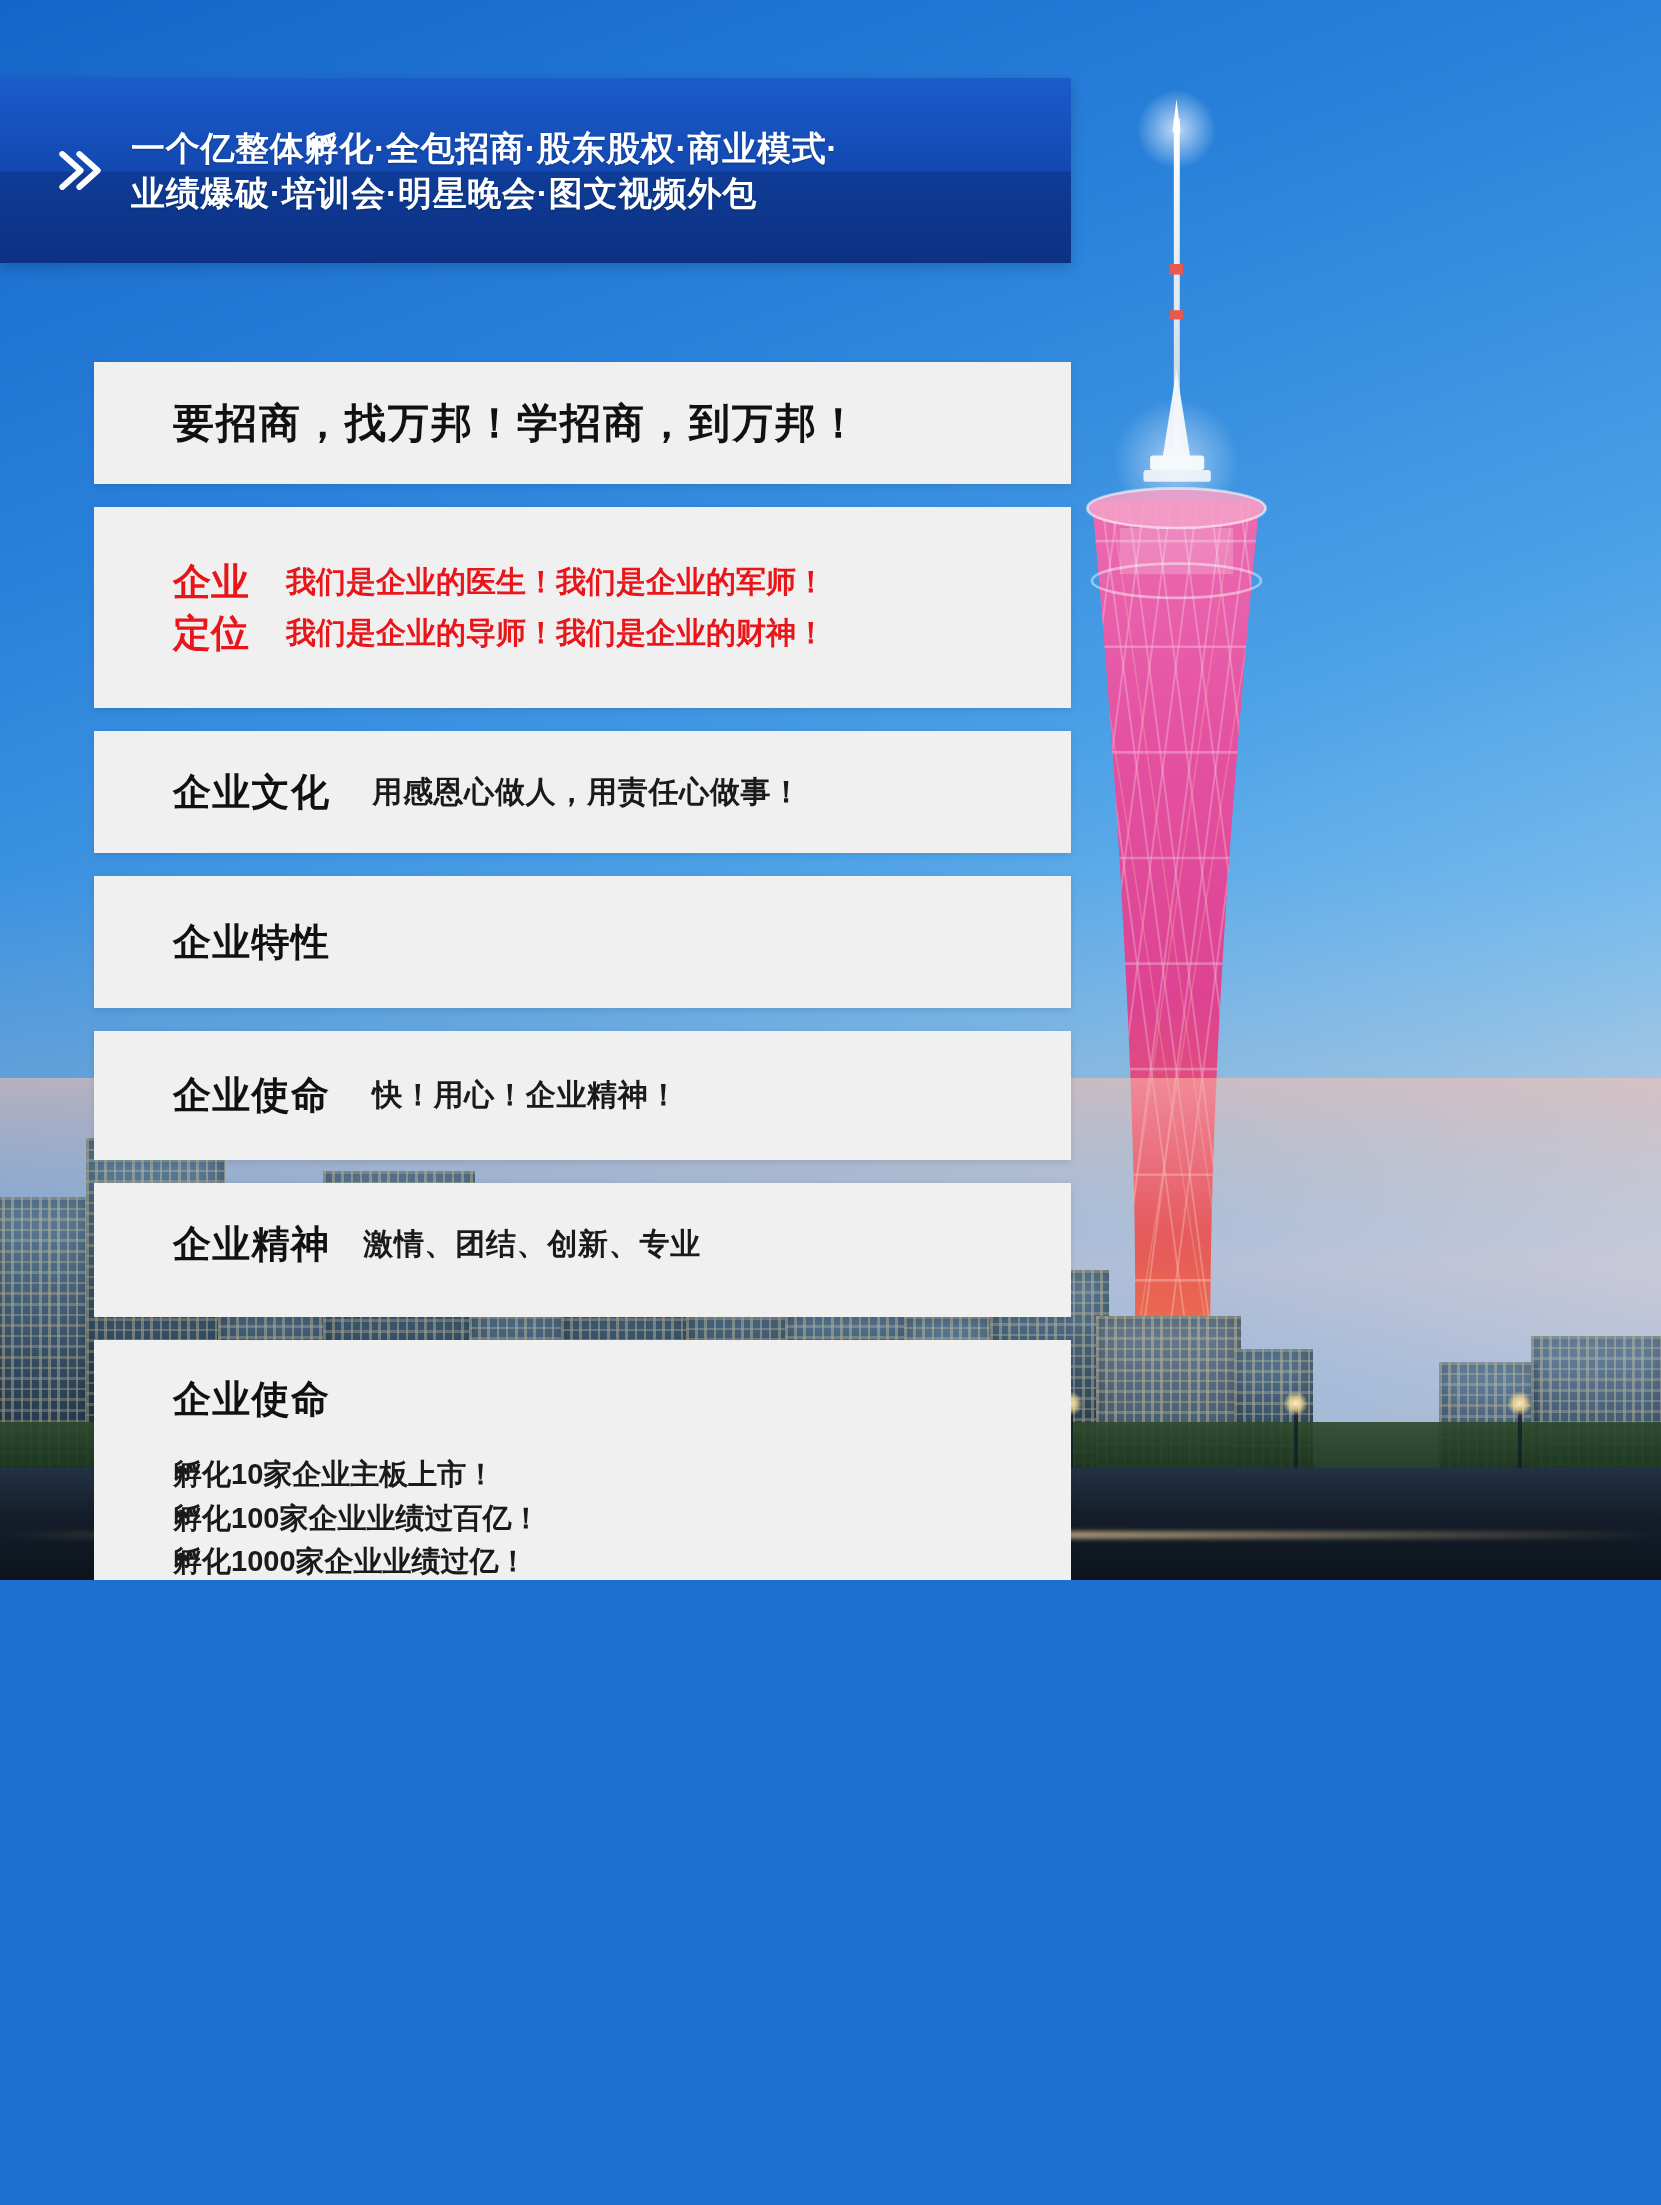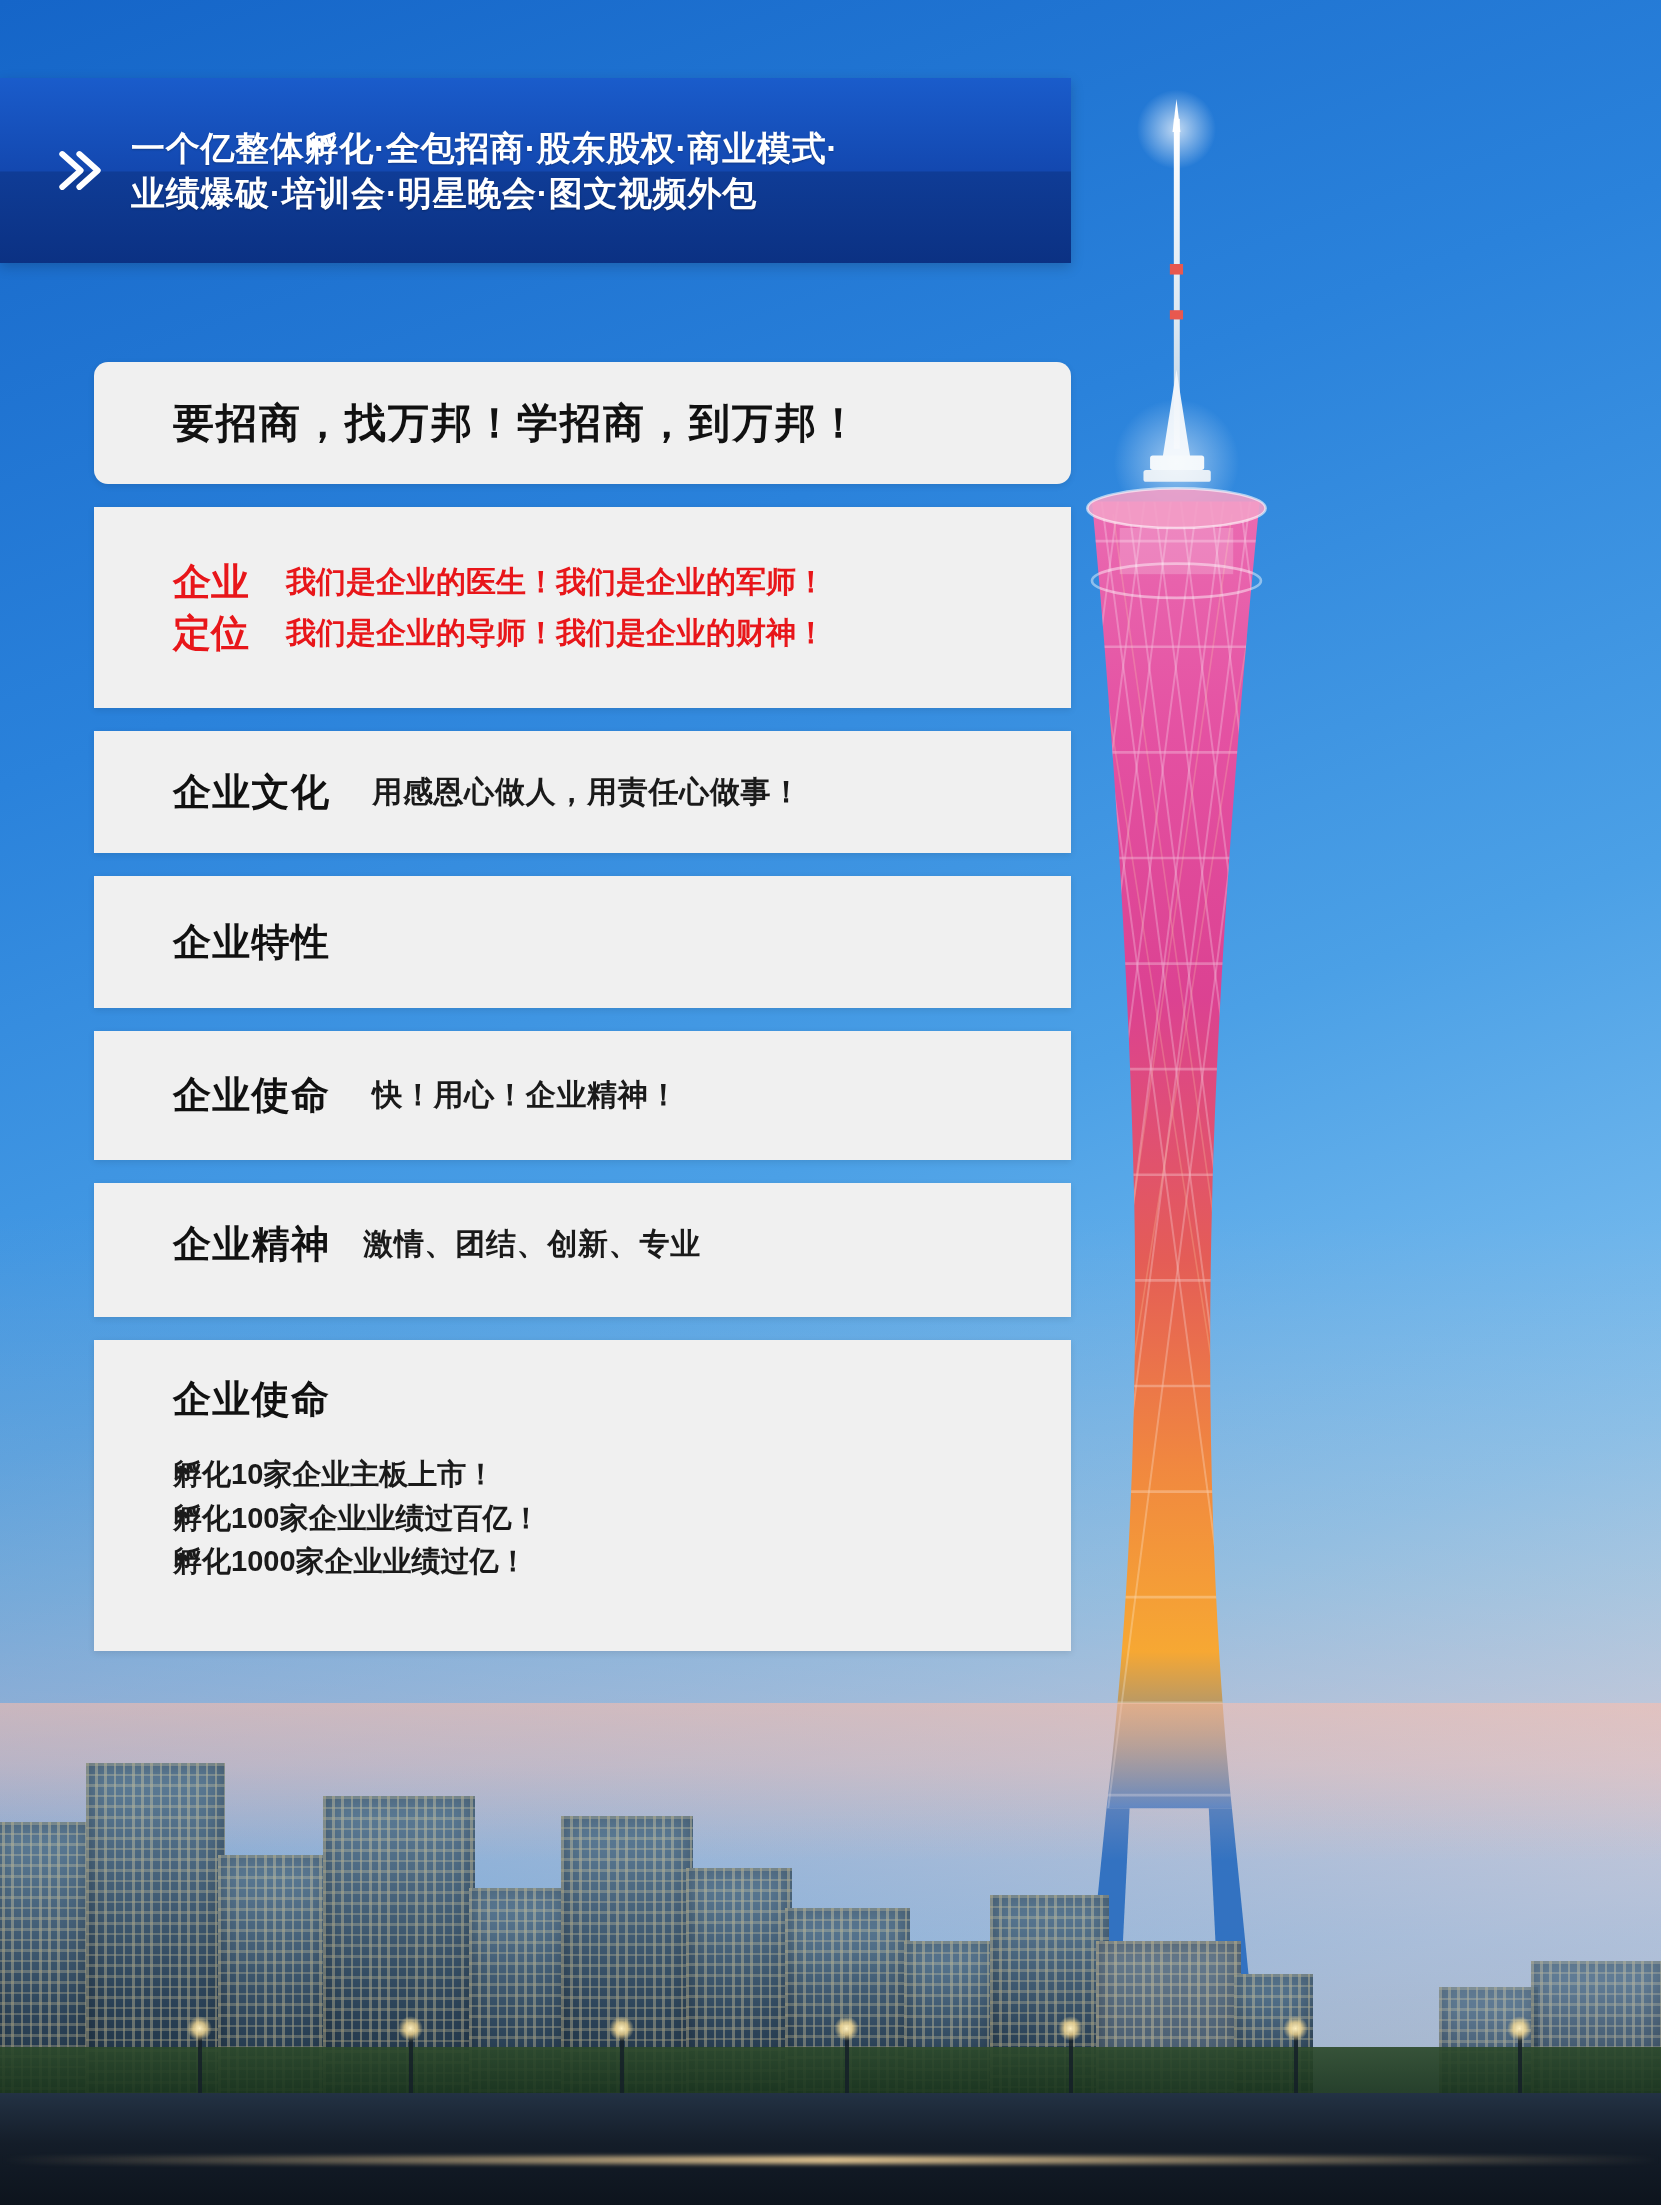--- a/index.html
+++ b/index.html
@@ -11,21 +11,21 @@
     height: 2205px;
     font-family: "Liberation Sans", "DejaVu Sans", sans-serif;
     overflow: hidden;
     background: #1d6fd0;
   }
 
   
   .poster {
     position: relative;
     width: 1661px;
-    height: 2205px;
+    height: 1580px;
     overflow: hidden;
     
     background:
       linear-gradient(to bottom,
         rgba(255,255,255,0) 55%,
         rgba(255,180,150,0.18) 72%,
         rgba(255,170,160,0.30) 80%,
         rgba(120,110,150,0.25) 88%,
         rgba(30,30,60,0.25) 100%),
       linear-gradient(160deg, #1565c8 0%, #2a82db 28%, #4ba0e6 52%, #7fc0ef 72%, #bcd9f0 88%, #d8e4ef 100%);
@@ -160,21 +160,21 @@
     top: 362px;
     width: 977px;
   }
   .card {
     background: #f0f0f0;
     margin-bottom: 23px;
     display: flex;
     align-items: center;
     box-shadow: 0 2px 6.6px rgba(0,0,0,0.10);
   }
-  .card-1 { height: 122px; padding: 0 0 0 79px; border-radius: 14px; }
+  .card-1 { height: 122px; padding: 0 0 0 79px; }
   .card-2 { height: 122px; padding: 0 0 0 79px; }
   .card-3 { height: 201px; padding: 0 0 0 79px; align-items: center; }
   .card-4 { height: 132px; padding: 0 8px 0 79px; }
   .card-5 { height: 129px; padding: 0 0 0 79px; }
   .card-6 { height: 122px; padding: 0 0 12px 79px; }
   .card-7 { height: 277px; padding: 34px 0 0 79px; display: block; }
 
   .head {
     font-size: 38px;
     font-weight: bold;

